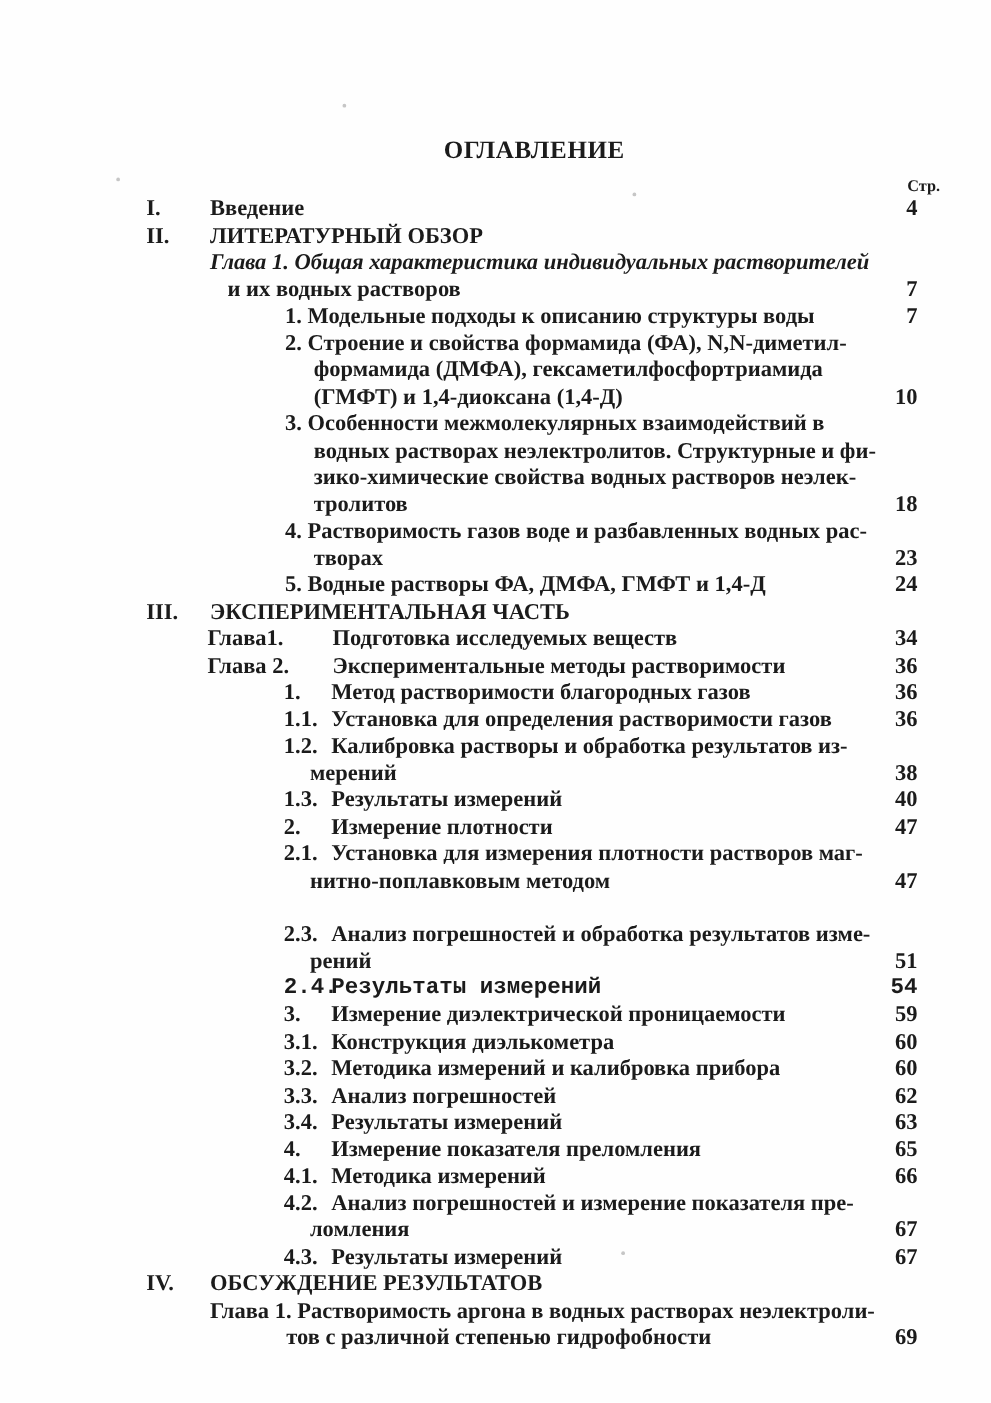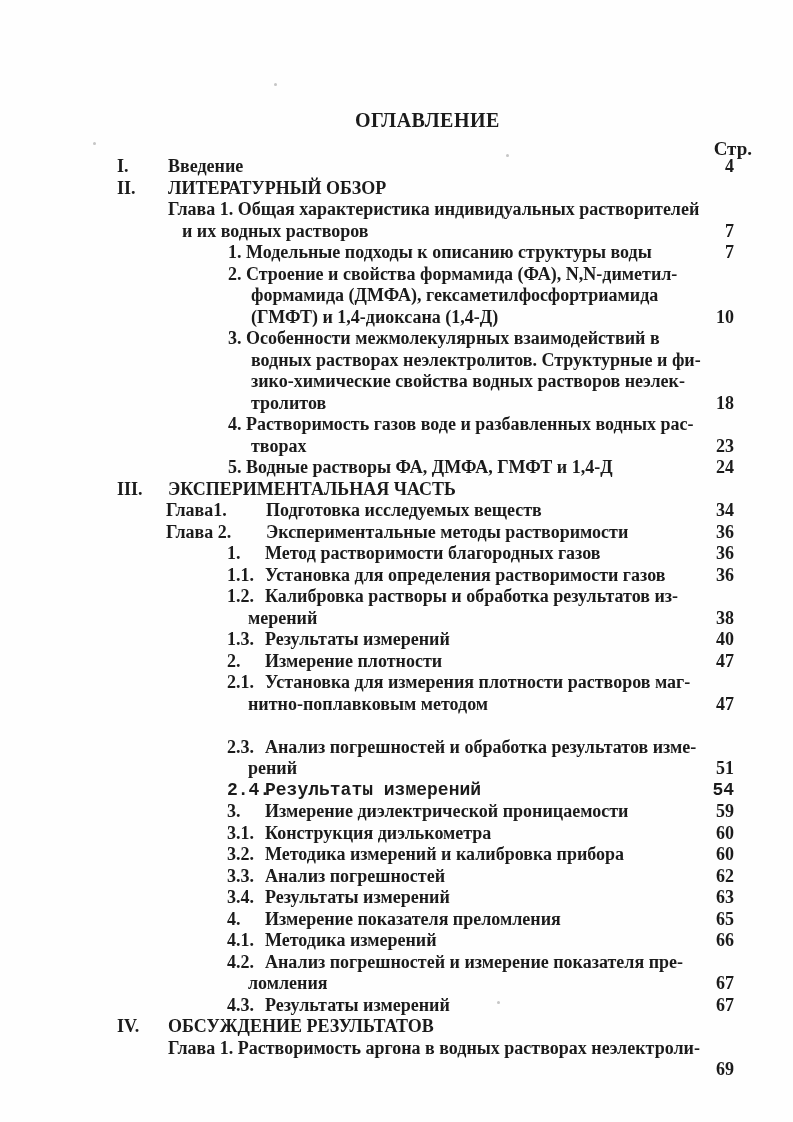--- a/index.html
+++ b/index.html
@@ -6,21 +6,21 @@
   .page{
     position:relative;width:793px;height:1122px;background:#fefefe;overflow:hidden;
     font-family:"Liberation Serif","DejaVu Serif",serif;font-weight:700;color:#1b1b1b;
   }
   .title{
     position:absolute;top:108px;left:355px;margin:0;
     font-size:20px;line-height:24px;letter-spacing:.5px;white-space:nowrap;
   }
   .col-header{
     position:absolute;top:138px;left:0;width:752px;text-align:right;
-    font-size:19px;line-height:21px;white-space:nowrap;
+    font-size:13px;line-height:21px;white-space:nowrap;
   }
   .toc{position:absolute;top:0;left:0;width:793px;height:1122px;}
   .row{position:absolute;left:0;width:793px;height:22px;font-size:18px;line-height:21.5px;}
   .row span{position:absolute;top:0;white-space:nowrap;}
   .roman{left:117px;}
   .pg{left:0;width:734px;text-align:right;}
   .ind-a .txt{left:168px;}
   .ind-b .txt{left:182px;}
   .ind-c .txt{left:228px;}
   .ind-d .txt{left:251px;}
@@ -39,21 +39,21 @@
   <div class="toc" id="toc">
       <div class="row ind-a" style="top: 156px;">
         <span class="roman">I.</span>
         <span class="txt">Введение</span>
         <span class="pg">4</span>
       </div>
       <div class="row ind-a" style="top: 177.5px;">
         <span class="roman">II.</span>
         <span class="txt">ЛИТЕРАТУРНЫЙ ОБЗОР</span>
       </div>
-      <div class="row ind-a" style="top: 199px;">
+      <div class="row ind-a" style="top: 199px; font-style: italic;">
         <span class="txt">Глава 1. Общая характеристика индивидуальных растворителей</span>
       </div>
       <div class="row ind-b" style="top: 220.5px;">
         <span class="txt">и их водных растворов</span>
         <span class="pg">7</span>
       </div>
       <div class="row ind-c" style="top: 242px;">
         <span class="txt">1. Модельные подходы к описанию структуры воды</span>
         <span class="pg">7</span>
       </div>
@@ -203,20 +203,21 @@
         <span class="pg">67</span>
       </div>
       <div class="row ind-a" style="top: 1016px;">
         <span class="roman">IV.</span>
         <span class="txt">ОБСУЖДЕНИЕ РЕЗУЛЬТАТОВ</span>
       </div>
       <div class="row ind-a" style="top: 1037.5px;">
         <span class="txt">Глава 1. Растворимость аргона в водных растворах неэлектроли-</span>
       </div>
       <div class="row ind-h" style="top: 1059px;">
+        <span class="txt">тов с различной степенью гидрофобности</span>
         <span class="pg">69</span>
       </div>
     </div>
   <div class="speck" style="left:93px;top:142px;"></div>
   <div class="speck" style="left:506px;top:154px;"></div>
   <div class="speck" style="left:274px;top:83px;"></div>
   <div class="speck" style="left:497px;top:1001px;"></div>
 </div>
 
 </body></html>

